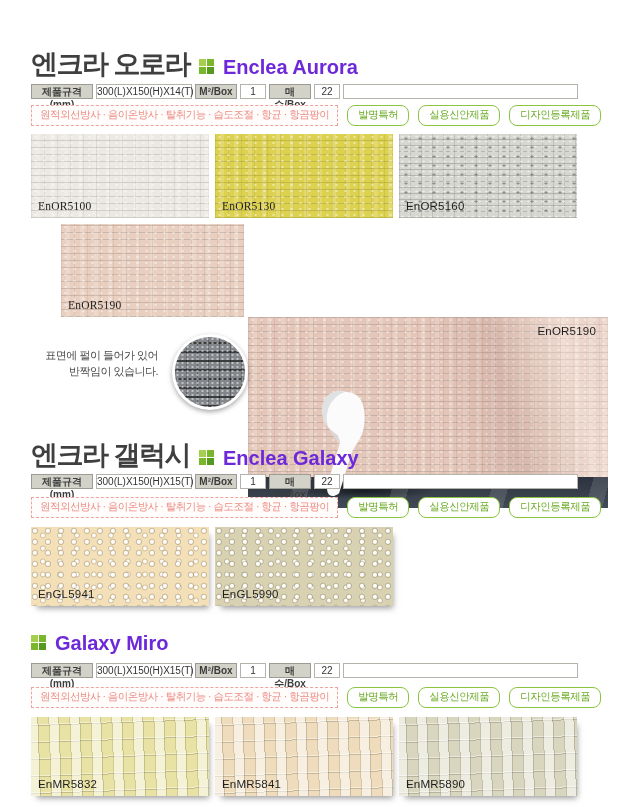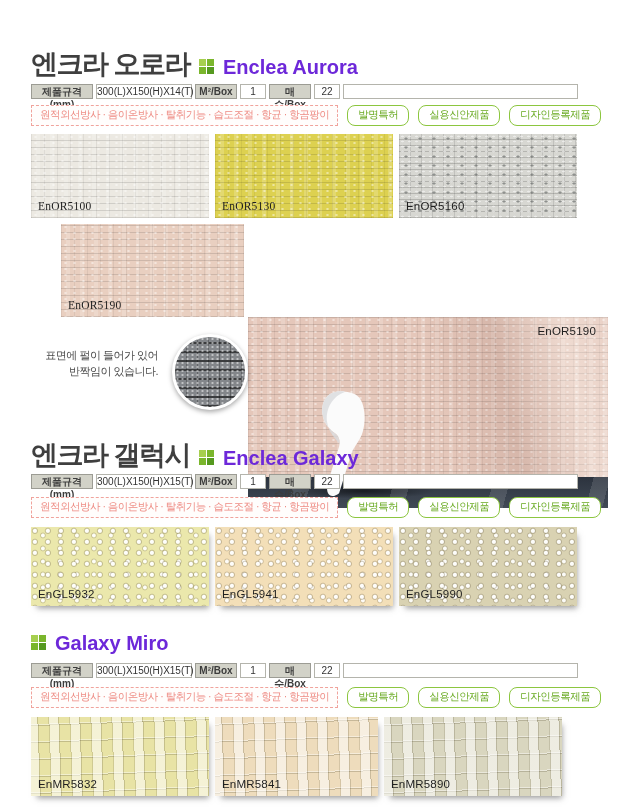--- a/index.html
+++ b/index.html
@@ -170,23 +170,20 @@
   </div>
 
   <div class="abs feat-row" style="left:31px;top:497px;">
     <span class="feat-box">원적외선방사 · 음이온방사 · 탈취기능 · 습도조절 · 항균 · 항곰팡이</span>
     <span class="cert">발명특허</span>
     <span class="cert">실용신안제품</span>
     <span class="cert">디자인등록제품</span>
   </div>
 
   <div class="abs img-row" style="left:31px;top:527px;">
-    <div class="tile tex-pebble shadowed" style="width: 178px; height: 79px; background-color: rgb(235, 232, 172);">
-      <span class="code">EnGL5932</span>
-    </div>
     <div class="tile tex-pebble shadowed" style="width: 178px; height: 79px; background-color: rgb(243, 223, 184);">
       <span class="code">EnGL5941</span>
     </div>
     <div class="tile tex-pebble shadowed" style="width: 178px; height: 79px; background-color: rgb(217, 210, 178);">
       <span class="code">EnGL5990</span>
     </div>
   </div>
 
   <div class="abs title-row" style="left:31px;top:633px;">
     <span class="sq-icon">
@@ -212,21 +209,21 @@
     <span class="feat-box">원적외선방사 · 음이온방사 · 탈취기능 · 습도조절 · 항균 · 항곰팡이</span>
     <span class="cert">발명특허</span>
     <span class="cert">실용신안제품</span>
     <span class="cert">디자인등록제품</span>
   </div>
 
   <div class="abs img-row" style="left:31px;top:717px;">
     <div class="tile tex-mosaic shadowed" style="width: 178px; height: 79px; background-color: rgb(232, 227, 165);">
       <span class="code">EnMR5832</span>
     </div>
-    <div class="tile tex-mosaic shadowed" style="width: 163px; height: 79px; background-color: rgb(238, 220, 188);">
+    <div class="tile tex-mosaic shadowed" style="width: 178px; height: 79px; background-color: rgb(238, 220, 188);">
       <span class="code">EnMR5841</span>
     </div>
     <div class="tile tex-mosaic shadowed" style="width: 178px; height: 79px; background-color: rgb(217, 214, 191);">
       <span class="code">EnMR5890</span>
     </div>
   </div>
 
 </div>
 
 </body></html>

